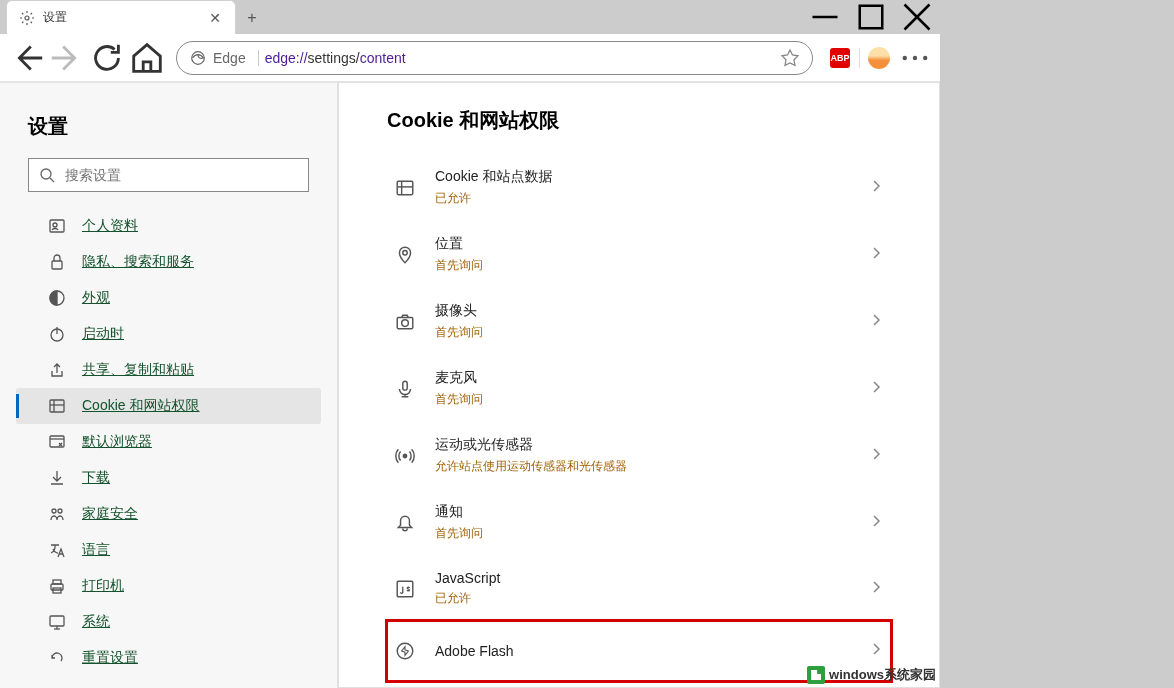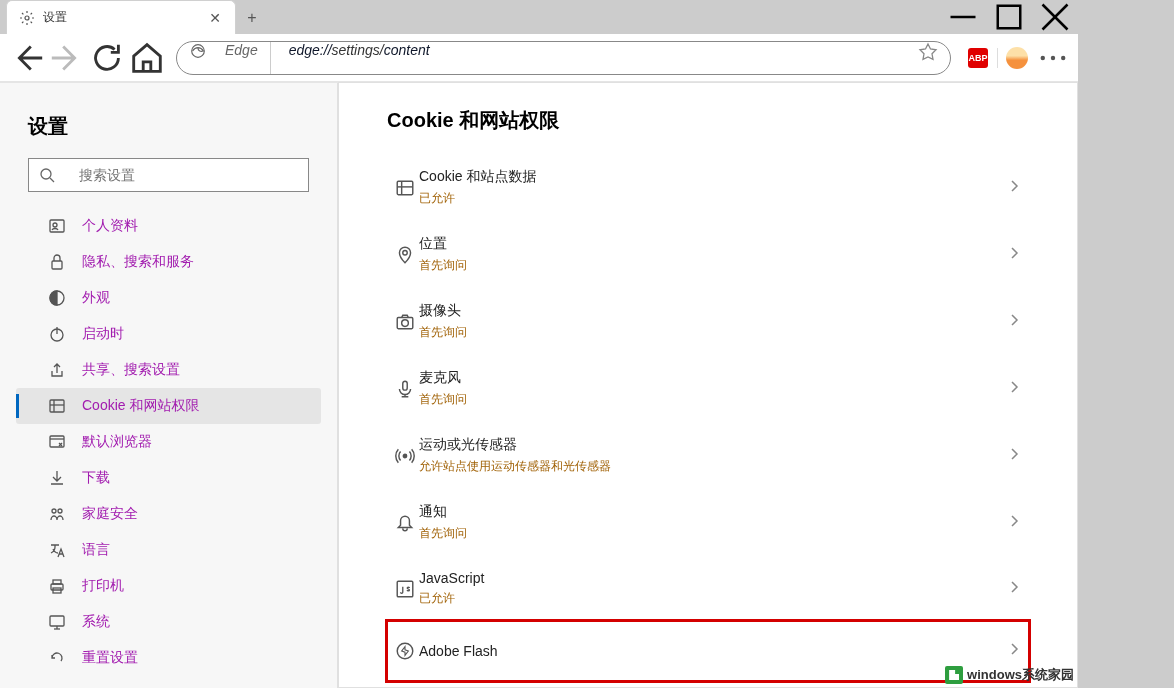--- a/index.html
+++ b/index.html
@@ -1,57 +1,57 @@
 <!DOCTYPE html>
 <html><head>
   <meta charset="utf-8">
   <style>
     * { margin: 0; padding: 0; box-sizing: border-box; font-family: "Segoe UI", "Microsoft YaHei", sans-serif; }
     body { width: 1174px; height: 688px; background: #cccccc; overflow: hidden; position: relative; }
     
-    .window { position: absolute; top: 0; left: 0; width: 1078px; height: 688px; background: #cccccc; }
+    .window { position: absolute; top: 0; left: 0; width: 940px; height: 688px; background: #cccccc; }
     
     .titlebar { height: 34px; background: #cccccc; display: flex; justify-content: flex-end; align-items: center; }
     .win-controls { display: flex; }
     .win-btn { width: 46px; height: 30px; display: flex; align-items: center; justify-content: center; color: #000; }
     
     .tab-strip { height: 34px; display: flex; align-items: flex-end; position: absolute; top: 0; left: 6px; }
     .tab { background: #fff; height: 34px; display: flex; align-items: center; padding: 0 12px; border-radius: 6px 6px 0 0; gap: 8px; min-width: 230px; border: 1px solid #d0d0d0; border-bottom: none; }
     .tab-gear { width: 16px; height: 16px; }
     .tab-title { font-size: 12px; color: #333; flex: 1; }
     .tab-close { font-size: 14px; color: #555; padding: 2px; }
     .new-tab { width: 32px; height: 32px; display: flex; align-items: center; justify-content: center; color: #555; font-size: 16px; }
     
     .toolbar { position: absolute; top: 34px; left: 0; right: 0; height: 48px; background: #fff; display: flex; align-items: center; padding: 0 8px; gap: 2px; border-bottom: 1px solid #e5e5e5; }
     .nav-btn { width: 38px; height: 38px; display: flex; align-items: center; justify-content: center; border-radius: 4px; color: #555; }
     .nav-btn.disabled { color: #bbb; }
-    .addr-bar { flex: 1; height: 34px; border: 1px solid #888; border-radius: 17px; display: flex; padding: 0 12px; margin: 0 8px; gap: 18px; font-style: italic; }
+    .addr-bar { flex: 1; height: 34px; border: 1px solid #888; border-radius: 17px; display: flex; align-items: center; padding: 0 12px; margin: 0 8px; gap: 6px; }
     .addr-edge-icon { width: 18px; height: 18px; }
     .addr-label { font-size: 14px; color: #666; border-right: 1px solid #ccc; padding-right: 12px; }
     .addr-url { font-size: 14px; color: #333; flex: 1; }
-    .addr-url .gray { color: #0f172a; }
+    .addr-url .gray { color: #4c1d95; }
     .ext-btn { width: 34px; height: 34px; display: flex; align-items: center; justify-content: center; }
     .abp-icon { width: 20px; height: 20px; background: #e00000; border-radius: 3px; color: #fff; font-size: 9px; font-weight: bold; display: flex; align-items: center; justify-content: center; }
     .face-icon { width: 22px; height: 22px; border-radius: 50%; background: linear-gradient(#fde0a8 40%, #f5913d 60%); position: relative; }
     
     .content-area { position: absolute; top: 82px; left: 0; right: 0; bottom: 0; background: #f7f7f7; display: flex; border-top: 1px solid #e5e5e5;}
     
     .sidebar { width: 338px; background: #f7f7f7; padding: 24px 0 0 0; overflow-y: auto; border-right: 1px solid #e0e0e0;}
     .sidebar-header { font-size: 20px; font-weight: 600; padding: 6px 28px 18px; }
-    .search-box { margin: 0 28px 16px; height: 34px; border: 1px solid #888; background: #fff; display: flex; align-items: center; padding: 0 10px; gap: 24px; }
+    .search-box { margin: 0 28px 16px; height: 34px; border: 1px solid #888; background: #fff; display: flex; align-items: center; padding: 0 10px; gap: 10px; }
     .search-box input { border: none; outline: none; flex: 1; font-size: 14px; background: transparent; }
-    .sidebar-item { height: 36px; display: flex; align-items: center; padding: 0 12px 0 32px; gap: 16px; font-size: 14px; color: #a21caf; position: relative; margin: 0 16px; border-radius: 3px;}
+    .sidebar-item { height: 36px; display: flex; align-items: center; padding: 0 12px 0 32px; gap: 16px; font-size: 14px; color: #14532d; position: relative; margin: 0 16px; border-radius: 3px; text-decoration: underline;}
     .sidebar-item.active { background: #e5e5e5; }
     .sidebar-item.active::before { content: ''; position: absolute; left: 0; top: 6px; bottom: 6px; width: 3px; background: #0067c0; }
     .sidebar-icon { width: 18px; height: 18px; display: flex; align-items: center; justify-content: center; color: #555; flex-shrink: 0;}
     
     .main-panel { flex: 1; background: #fff; overflow-y: auto; padding: 24px 48px; border: 1px solid #e0e0e0; margin: -1px 0 0 0;}
     .main-title { font-size: 20px; font-weight: 600; margin-bottom: 20px; }
     .perm-list { display: flex; flex-direction: column; }
-    .perm-item { display: flex; align-items: center; padding: 14px 8px; gap: 4px; min-height: 60px; }
+    .perm-item { display: flex; align-items: center; padding: 14px 8px; gap: 20px; min-height: 60px; }
     .perm-icon { width: 20px; height: 20px; display: flex; align-items: center; justify-content: center; color: #555; flex-shrink: 0;}
     .perm-text { flex: 1; }
     .perm-name { font-size: 14px; color: #222; }
     .perm-status { font-size: 12px; color: #a16207; margin-top: 4px; }
     .perm-arrow { color: #888; }
     .highlighted { outline: 3px solid #d40000; outline-offset: -1px; }
     
     .watermark { position: absolute; bottom: 4px; right: 4px; display: flex; align-items: center; gap: 4px; font-size: 13px; font-weight: bold; color: #333; }
     .watermark-logo { width: 18px; height: 18px; background: #2e9e3f; border-radius: 2px; position: relative; }
     .watermark-logo::after{ content:''; position:absolute; inset:4px; background:#fff; clip-path: polygon(0 0, 60% 0, 60% 40%, 100% 40%, 100% 100%, 0 100%);}
@@ -192,21 +192,21 @@
               </svg>
             </span>
             <span>启动时</span>
           </div>
           <div class="sidebar-item">
             <span class="sidebar-icon">
               <svg viewBox="0 0 18 18" fill="none" stroke="currentColor" stroke-width="1.3">
                 <path d="M12 6l-3-3-3 3M9 3v9M4 10v5h10v-5"></path>
               </svg>
             </span>
-            <span>共享、搜索设置</span>
+            <span>共享、复制和粘贴</span>
           </div>
           <div class="sidebar-item active">
             <span class="sidebar-icon">
               <svg viewBox="0 0 18 18" fill="none" stroke="currentColor" stroke-width="1.3">
                 <rect x="2" y="3" width="14" height="12" rx="1"></rect>
                 <line x1="6" y1="3" x2="6" y2="15"></line>
                 <line x1="2" y1="8" x2="16" y2="8"></line>
               </svg>
             </span>
             <span>Cookie 和网站权限</span>

